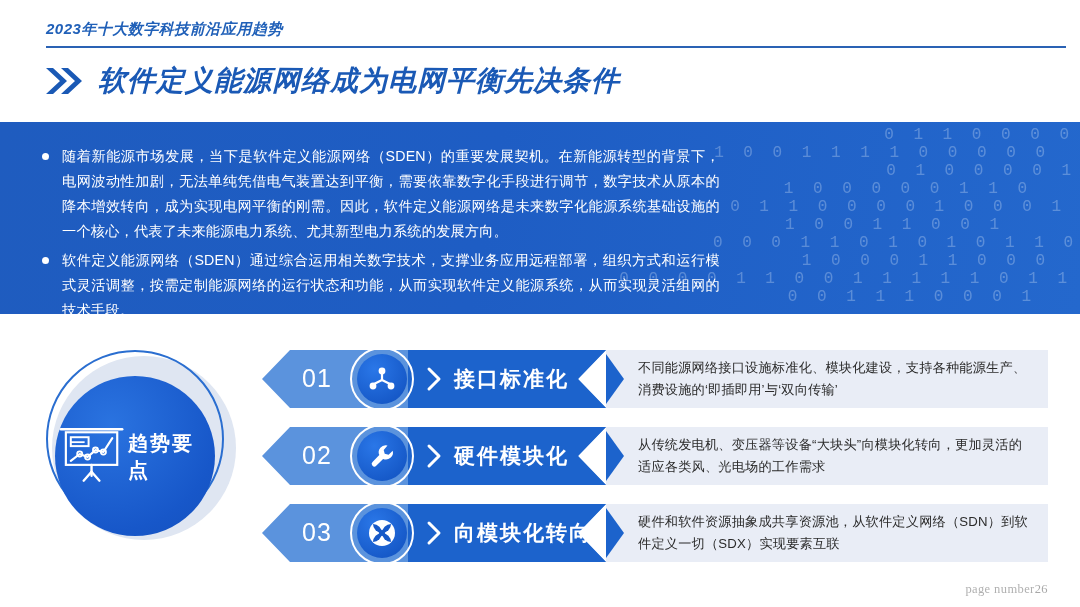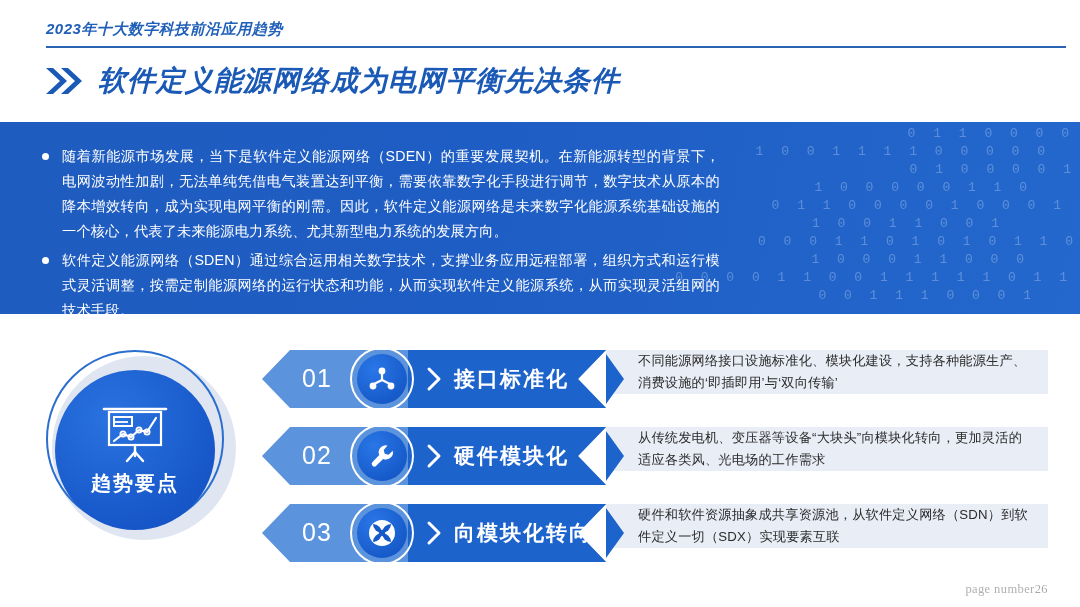--- a/index.html
+++ b/index.html
@@ -84,21 +84,21 @@
     width: 340px;
     height: 192px;
     opacity: 0.33;
     pointer-events: none;
   }
   .binary-deco .brow {
     position: absolute;
     white-space: nowrap;
     color: #cfe0f6;
     font-family: "Liberation Mono", "DejaVu Sans Mono", monospace;
-    font-size: 13px;
+    font-size: 16px;
     letter-spacing: 5px;
   }
   .bullets {
     position: relative;
     padding: 22px 360px 0 42px;
     z-index: 2;
   }
   .bullet {
     position: relative;
     display: flex;
@@ -148,26 +148,26 @@
   .badge-ring {
     position: absolute;
     left: 0; top: 0;
     width: 178px; height: 178px;
     border-radius: 50%;
     border: 2px solid #2a6ed0;
     background: transparent;
   }
   .badge-core {
     position: absolute;
-    left: 9px; top: 20px;
+    left: 9px; top: 26px;
     width: 160px; height: 160px;
     border-radius: 50%;
     background: radial-gradient(circle at 35% 30%, #2a73e0 0%, #1757c9 70%, #1450bd 100%);
     display: flex;
-    flex-direction: column;
+    flex-direction: row;
     align-items: center;
     justify-content: center;
   }
   .badge-icon { margin-bottom: 2px; }
   .badge-label {
     color: #ffffff;
     font-size: 20px;
     font-weight: bold;
     letter-spacing: 2px;
     margin-top: 2px;
@@ -242,21 +242,21 @@
     top: 16px;
     width: 16px;
     height: 26px;
   }
 
   .desc {
     position: absolute;
     left: 348px;
     top: 0;
     width: 442px;
-    height: 44px;
+    height: 58px;
     background: #e9edf6;
     display: flex;
     align-items: center;
     padding-left: 32px;
     padding-right: 14px;
   }
   .desc-text {
     font-size: 13.2px;
     line-height: 22px;
     color: #2b2b2b;
@@ -302,21 +302,21 @@
   <div class="panel">
 
     <div class="binary-deco">
       <div class="brow" style="top:4px;  right:6px;">0 1 1 0 0 0 0</div>
       <div class="brow" style="top:22px; right:30px;">1 0 0 1 1 1 1 0 0 0 0 0</div>
       <div class="brow" style="top:40px; right:4px;">0 1 0 0 0 0 1</div>
       <div class="brow" style="top:58px; right:48px;">1 0 0 0 0 0 1 1 0</div>
       <div class="brow" style="top:76px; right:14px;">0 1 1 0 0 0 0 1 0 0 0 1</div>
       <div class="brow" style="top:94px; right:76px;">1 0 0 1 1 0 0 1</div>
       <div class="brow" style="top:112px;right:2px;">0 0 0 1 1 0 1 0 1 0 1 1 0</div>
-      <div class="brow" style="top:130px;right:51px;">1 0 0 0 1 1 0 0 0</div>
+      <div class="brow" style="top:130px;right:30px;">1 0 0 0 1 1 0 0 0</div>
       <div class="brow" style="top:148px;right:8px;">0 0 0 0 1 1 0 0 1 1 1 1 1 0 1 1</div>
       <div class="brow" style="top:166px;right:44px;">0 0 1 1 1 0 0 0 1</div>
     </div>
 
     <div class="bullets">
       <div class="bullet">
         <span class="dot"></span>
         <span class="btxt">随着新能源市场发展，当下是软件定义能源网络（SDEN）的重要发展契机。在新能源转型的背景下，电网波动性加剧，无法单纯凭借电气装置达到平衡，需要依靠数字化手段进行调节，数字技术从原本的降本增效转向，成为实现电网平衡的刚需。因此，软件定义能源网络是未来数字化能源系统基础设施的一个核心，代表了未来能源电力系统、尤其新型电力系统的发展方向。</span>
       </div>
       <div class="bullet">

